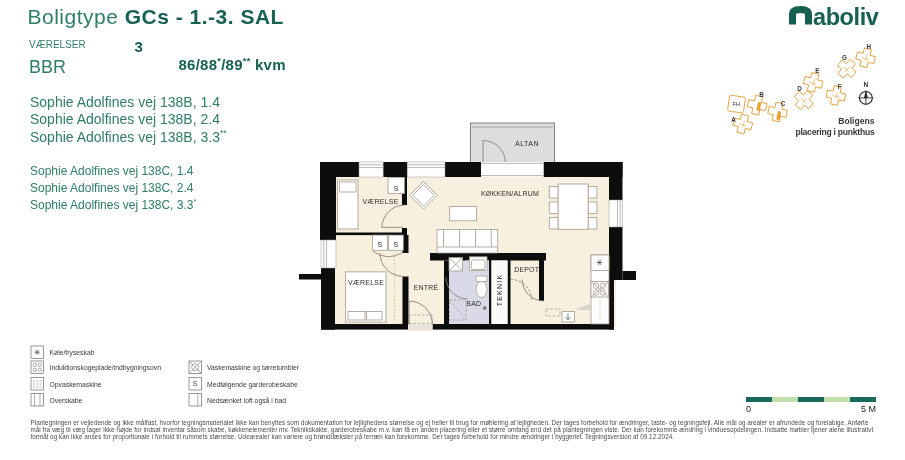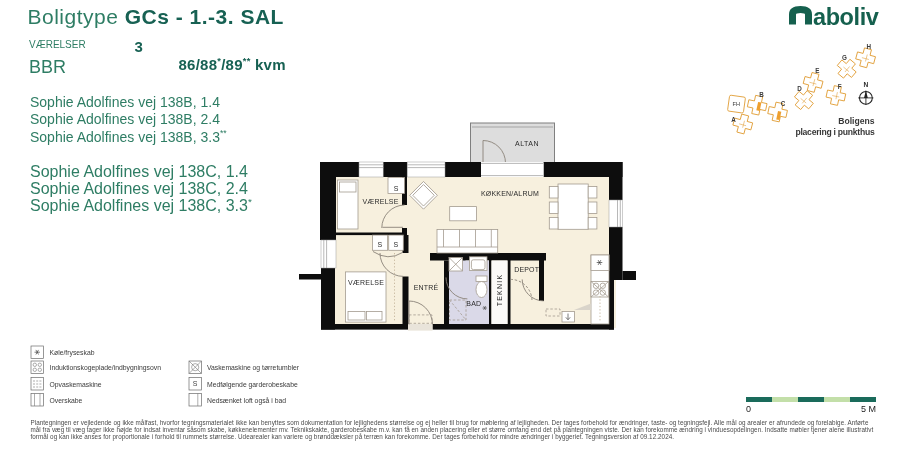--- a/index.html
+++ b/index.html
@@ -19,21 +19,21 @@
 <div class="abs g1" style="left:29px;top:38.5px;font-size:10px;">VÆRELSER</div>
 <div class="abs g2" style="left:134.5px;top:38px;font-size:15px;font-weight:bold;">3</div>
 <div class="abs g1" style="left:29px;top:56.5px;font-size:18px;">BBR</div>
 <div class="abs g2" style="left:134.5px;top:56px;font-size:15px;font-weight:bold;letter-spacing:0.25px;margin-left:44px;">86/88<sup>*</sup>/89<sup>**</sup> kvm</div>
 
 <div class="abs g1" style="left:30px;top:94px;font-size:14px;line-height:17.4px;">
 Sophie Adolfines vej 138B, 1.4<br>
 Sophie Adolfines vej 138B, 2.4<br>
 Sophie Adolfines vej 138B, 3.3<sup>**</sup><br>
 </div>
-<div class="abs g1" style="left:30px;top:162.5px;font-size:16px;line-height:17.4px;">
+<div class="abs g1" style="left:30px;top:162.5px;font-size:12px;line-height:17.4px;">
 Sophie Adolfines vej 138C, 1.4<br>
 Sophie Adolfines vej 138C, 2.4<br>
 Sophie Adolfines vej 138C, 3.3<sup>*</sup><br>
 </div>
 
 <svg class="abs" style="left:0;top:0;" width="905" height="460" viewBox="0 0 905 460">
 
   <g fill="#15604E">
     <path d="M 792.5,24.5 V 14.5 Q 792.5,9.5 800.5,9.5 Q 808.5,9.5 808.5,14.5 V 24.5" fill="none" stroke="#15604E" stroke-width="7"></path>
     <text x="813" y="24.5" font-size="23.5" font-weight="bold" letter-spacing="-0.4">aboliv</text>

